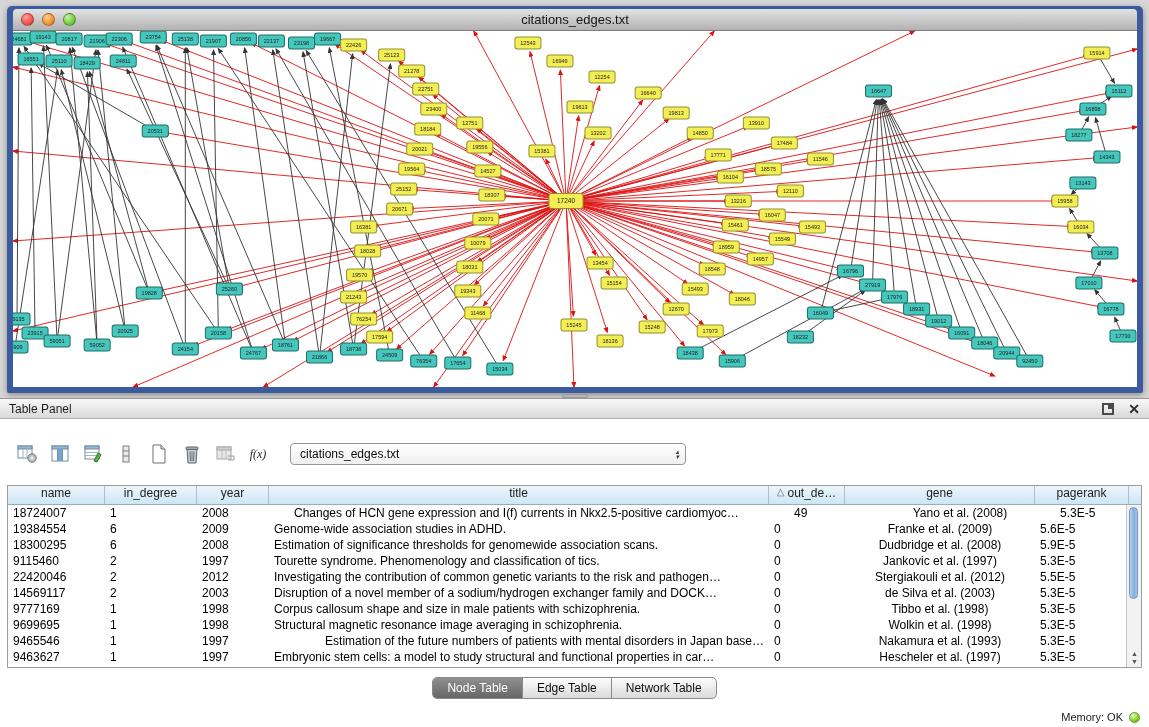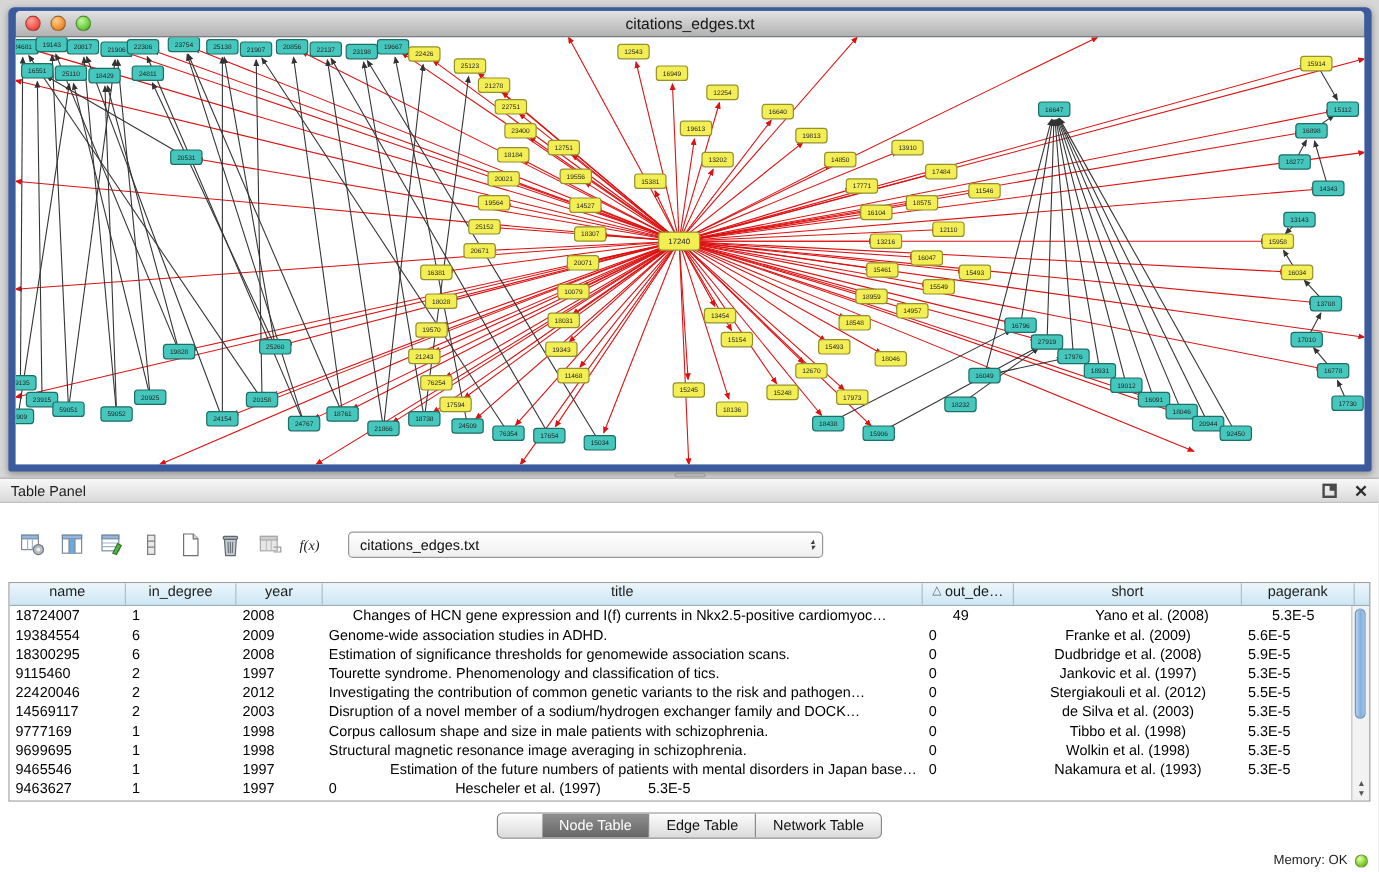--- a/index.html
+++ b/index.html
@@ -75,21 +75,21 @@
   .tcell.align-center{ text-align:center; }
   .tcell.align-left{ text-align:left; }
 
   .vscroll{ position:absolute; top:19px; right:0; bottom:0; width:15px; background:#f2f2f2; border-left:1px solid #c6c6c6; }
   .vthumb{ position:absolute; top:2px; left:2px; width:9px; height:92px; border-radius:5px;
            background:linear-gradient(90deg,#b9d4ee,#7fb0e0 55%,#a2c7ea); border:1px solid #7694b4; }
   .scroll-arrows{ position:absolute; bottom:1px; left:0; width:15px; display:flex; flex-direction:column; align-items:center;
                   font-size:7px; color:#555; line-height:8px; }
 
   .tabs{ display:flex; justify-content:center; margin-top:9px; }
-  .seg{ display:flex; border:1px solid #8a8a8a; border-radius:5px; overflow:hidden; background:linear-gradient(#fdfdfd,#dadada); box-shadow:0 1px 0 rgba(255,255,255,.7);padding-left:37px; }
+  .seg{ display:flex; border:1px solid #8a8a8a; border-radius:5px; overflow:hidden; background:linear-gradient(#fdfdfd,#dadada); box-shadow:0 1px 0 rgba(255,255,255,.7); }
   .seg-btn{ padding:3px 14px; font-size:12px; color:#101010; border:none; border-right:1px solid #8a8a8a; background:transparent; }
   .seg-btn:last-child{ border-right:none; }
   .seg-btn.selected{ background:linear-gradient(#909090,#666666); color:#ffffff; }
 
   .statusbar{ position:absolute; right:9px; bottom:4px; display:flex; align-items:center; gap:6px; font-size:11px; color:#1b1b1b; }
   .mem-dot{ width:11px; height:11px; border-radius:50%; border:1px solid #699b31;
             background:radial-gradient(circle at 35% 30%,#e6ffb6,#7ed321 60%,#4f9e12); }
 </style>
 </head>
 <body>
@@ -857,21 +857,21 @@
           <span>year</span>
         </div>
         <div class="hcell" style="width: 500px;">
           <span>title</span>
         </div>
         <div class="hcell" style="width: 76px;">
           <span class="sort">△</span>
           <span>out_de…</span>
         </div>
         <div class="hcell" style="width: 190px;">
-          <span>short</span>
+          <span>gene</span>
         </div>
         <div class="hcell" style="width: 94px;">
           <span>pagerank</span>
         </div>
         <div class="hcell hfill"></div>
       </div>
     <div class="tbody">
         <div class="trow">
           <div class="tcell align-left" style="width: 97px;">18724007</div>
           <div class="tcell align-left" style="width: 92px;">1</div>
@@ -950,20 +950,21 @@
           <div class="tcell align-left" style="width: 72px;">1997</div>
           <div class="tcell align-left" style="width: 500px; text-align: right;">Estimation of the future numbers of patients with mental disorders in Japan base…</div>
           <div class="tcell align-left" style="width: 76px;">0</div>
           <div class="tcell align-center" style="width: 190px;">Nakamura et al. (1993)</div>
           <div class="tcell align-left" style="width: 94px;">5.3E-5</div>
         </div>
         <div class="trow">
           <div class="tcell align-left" style="width: 97px;">9463627</div>
           <div class="tcell align-left" style="width: 92px;">1</div>
           <div class="tcell align-left" style="width: 72px;">1997</div>
+          <div class="tcell align-left" style="width: 500px;">Embryonic stem cells: a model to study structural and functional properties in car…</div>
           <div class="tcell align-left" style="width: 76px;">0</div>
           <div class="tcell align-center" style="width: 190px;">Hescheler et al. (1997)</div>
           <div class="tcell align-left" style="width: 94px;">5.3E-5</div>
         </div>
       </div>
     <div class="vscroll">
       <div class="vthumb"></div>
       <div class="scroll-arrows">
         <span>▲</span>
         <span>▼</span>

